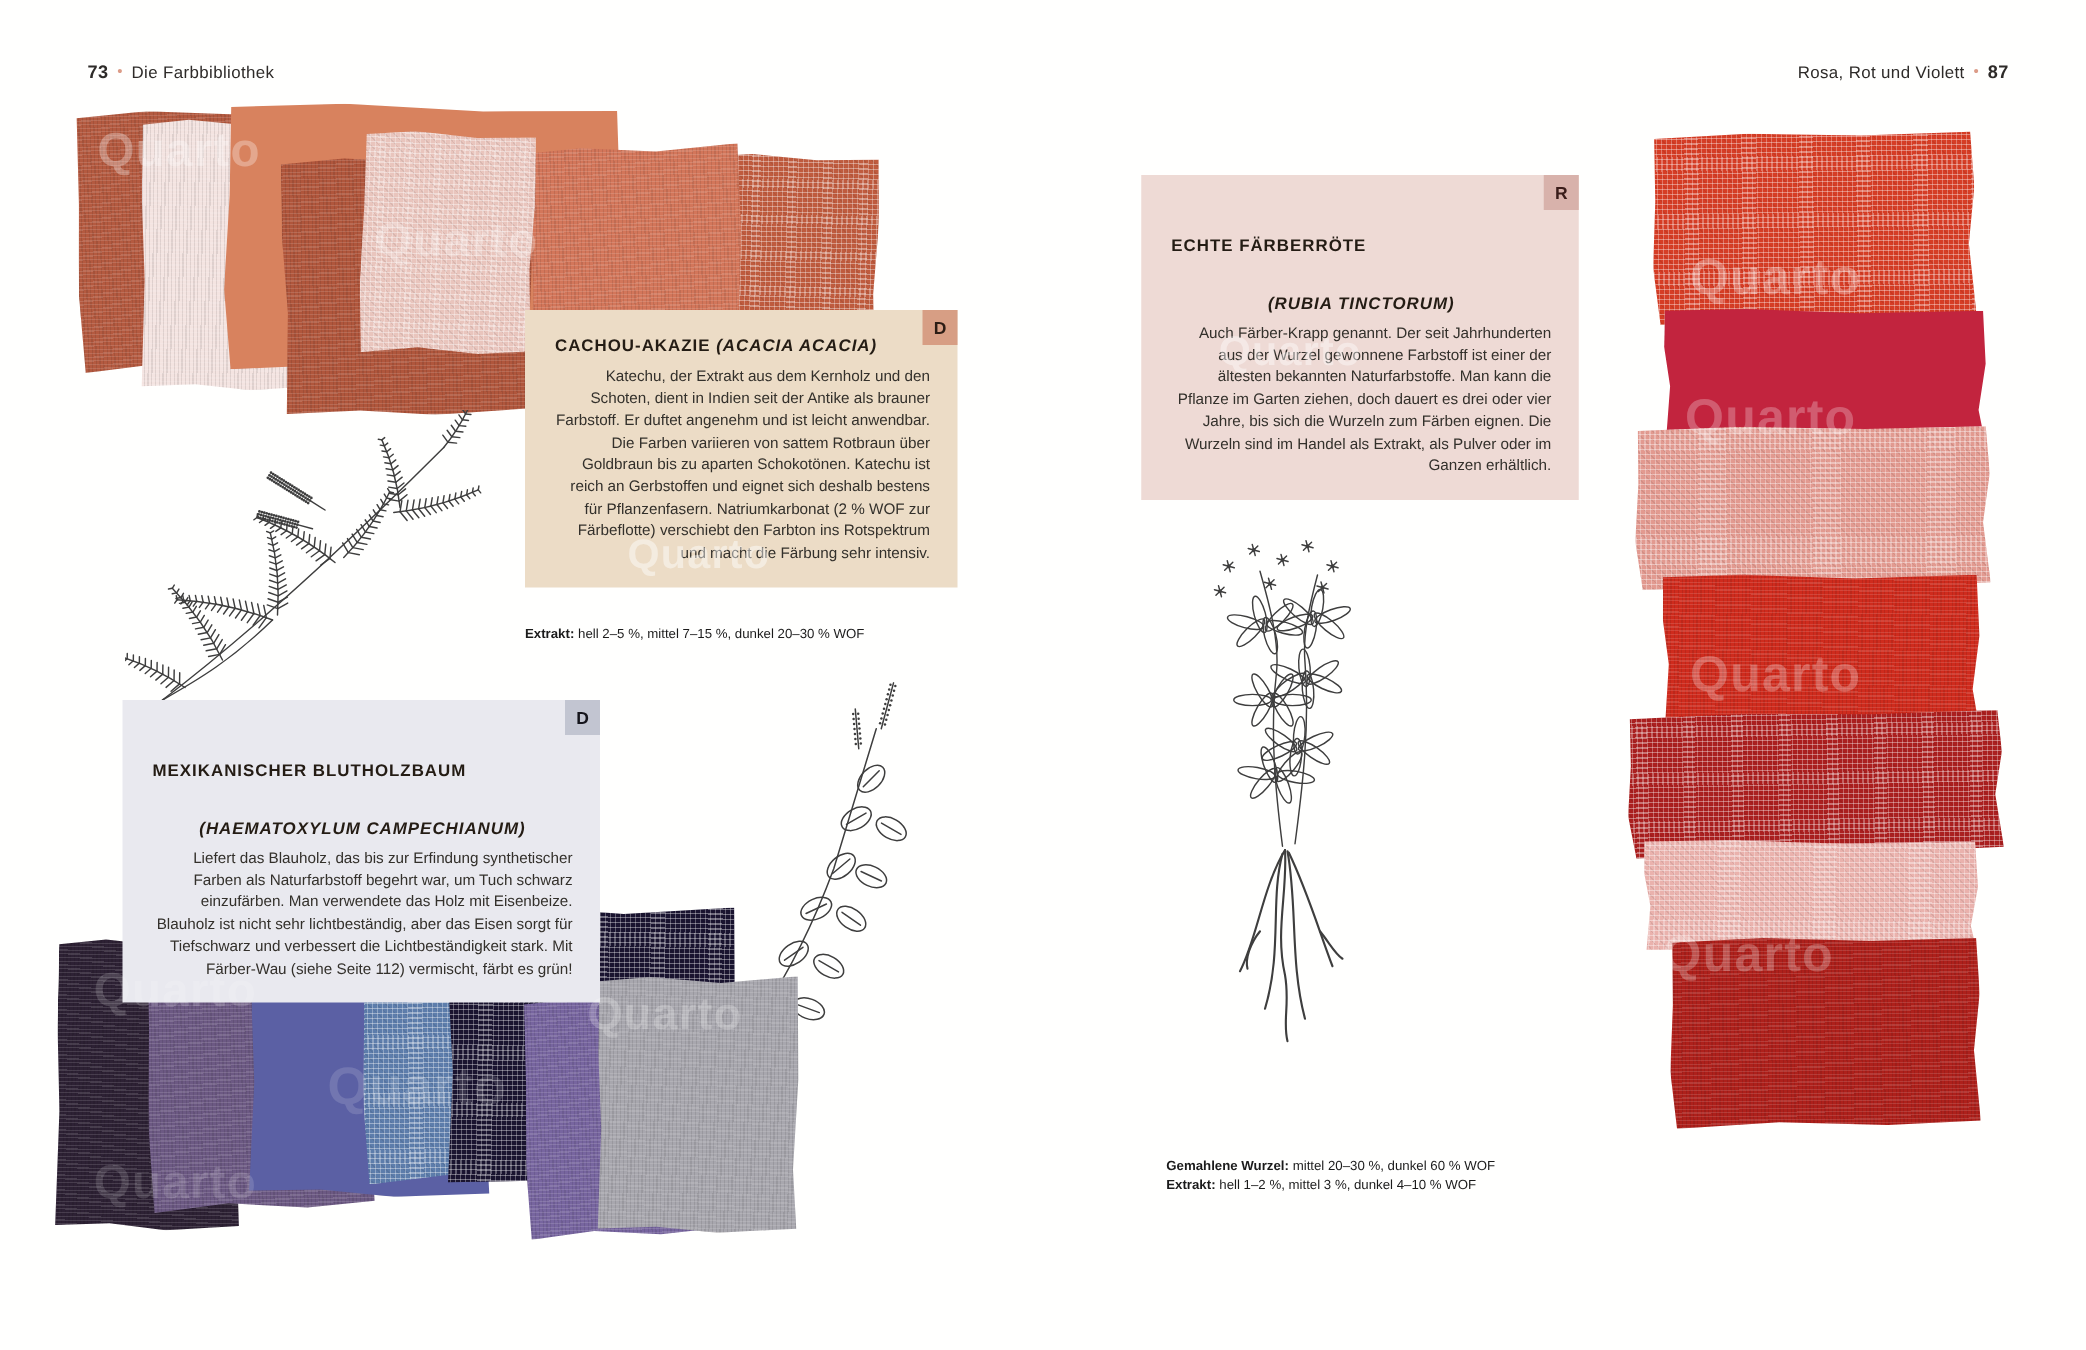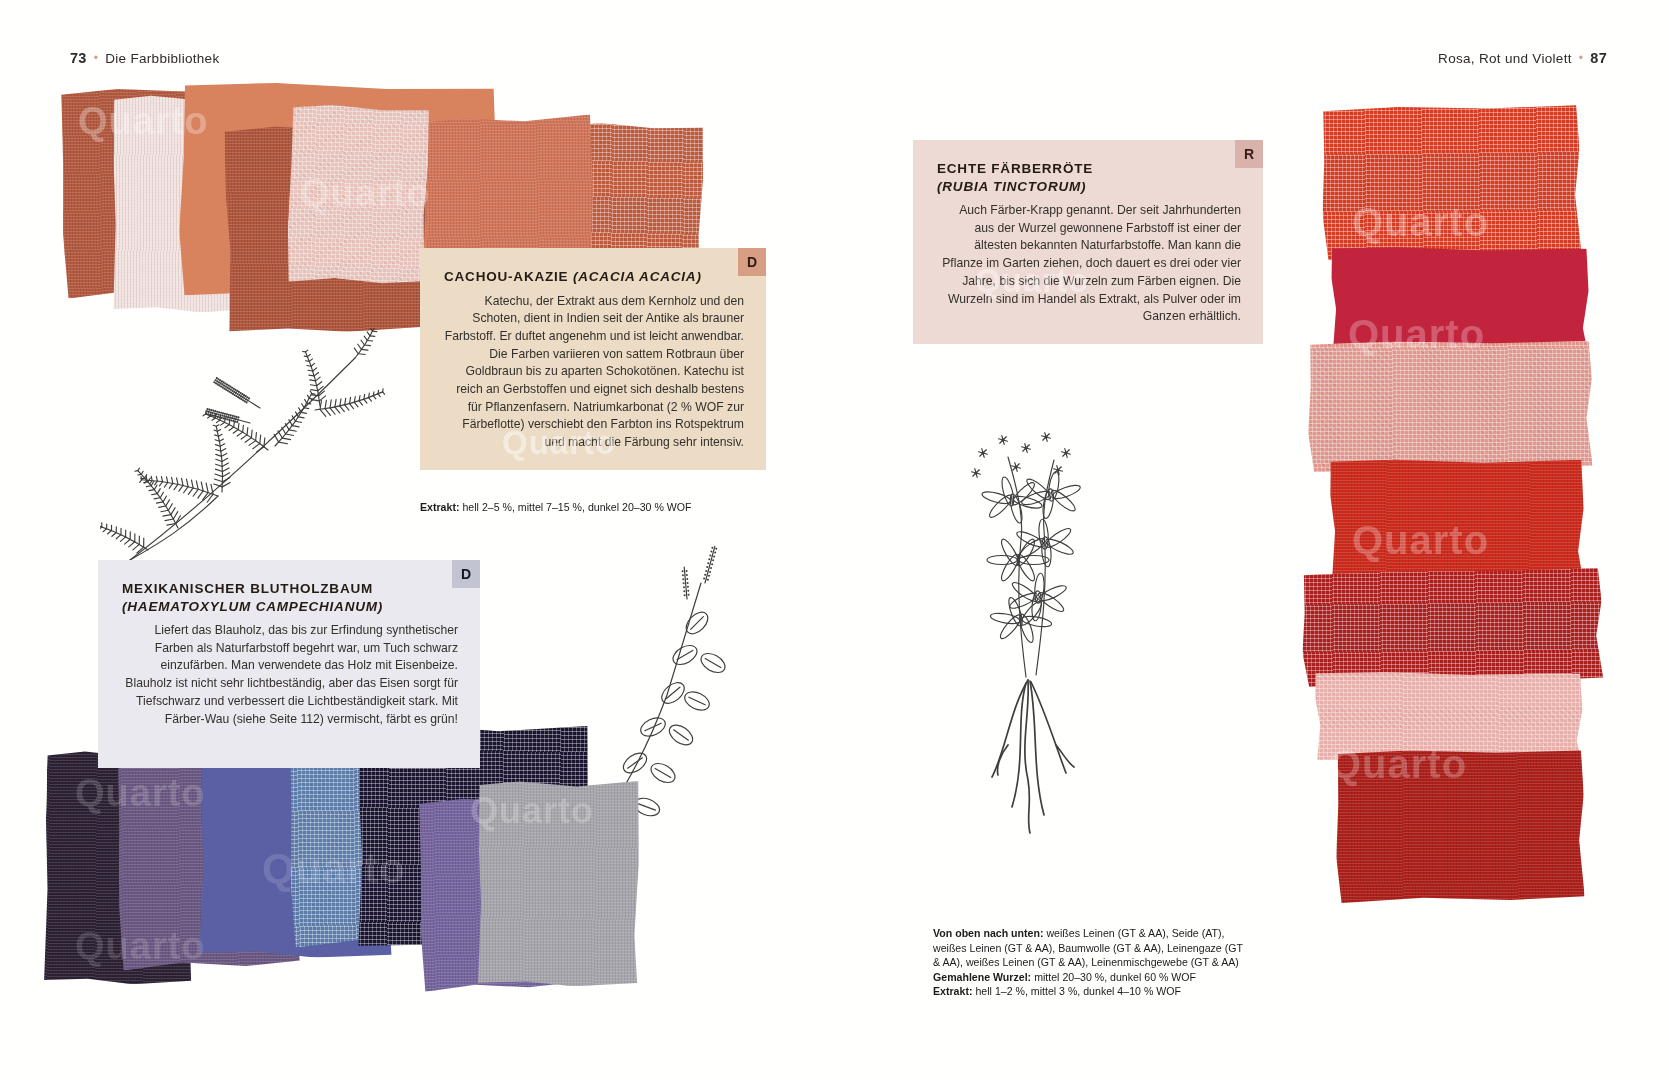--- a/index.html
+++ b/index.html
@@ -20,22 +20,22 @@
       repeating-linear-gradient(90deg, rgba(0,0,0,.09) 0 1px, transparent 1px 3px);}
   .gauze::after{background:
       repeating-linear-gradient(0deg, rgba(255,255,255,.38) 0 1px, transparent 1px 4px),
       repeating-linear-gradient(90deg, rgba(255,255,255,.30) 0 1px, transparent 1px 4px),
       repeating-linear-gradient(45deg, rgba(0,0,0,.07) 0 1px, transparent 1px 5px);}
   .rag1{clip-path:polygon(1% 2%,30% 0,65% 2%,99% 1%,100% 30%,98% 60%,100% 97%,70% 99%,35% 97%,2% 100%,0 70%,1% 35%);}
   .rag2{clip-path:polygon(0 3%,25% 1%,60% 3%,98% 0,99% 40%,97% 75%,99% 98%,60% 100%,30% 98%,1% 99%,2% 60%,0 30%);}
   
   .infobox{position:absolute;z-index:15;padding:20px 22px 18px 24px;box-sizing:border-box;color:#33302b;}
   .infobox h3{margin:0 0 7px 0;font-size:13.5px;letter-spacing:.8px;font-weight:800;color:#241c14;line-height:1.3;}
-  .infobox h3 .latin{font-style:italic;}
-  .infobox h3 .blockline{display:block;}
+  .infobox h3 .latin{font-style:italic;text-align:center;}
+  .infobox h3 .blockline{display:block;margin-top:28px;}
   .infobox p{margin:0;font-size:12.2px;line-height:1.45;text-align:right;}
   .badge{position:absolute;top:0;right:0;width:28px;height:28px;display:flex;align-items:center;justify-content:center;
          font-weight:800;font-size:14px;color:#2c1c14;z-index:16;}
   
   .caption{position:absolute;z-index:16;font-size:10.6px;line-height:1.38;color:#1b1b1b;}
   .caption p{margin:0;}
   .caption b{font-weight:800;}
   .cap-lead{margin-right:3px;}
   
   .plant{position:absolute;z-index:5;}
@@ -646,21 +646,20 @@
     <div class="swatch gauze rag1" style="left: 1322px; top: 106px; width: 258px; height: 152px; transform: rotate(-1deg); z-index: 2; background: rgb(214, 61, 37);"></div>
     <div class="swatch rag2" style="left: 1331px; top: 247px; width: 260px; height: 106px; transform: rotate(0.7deg); z-index: 3; background: rgb(194, 36, 62);"></div>
     <div class="swatch gauze rag1" style="left: 1308px; top: 341px; width: 284px; height: 130px; transform: rotate(-0.5deg); z-index: 4; background: rgb(226, 154, 144);"></div>
     <div class="swatch weave rag2" style="left: 1330px; top: 459px; width: 256px; height: 122px; transform: rotate(0.4deg); z-index: 5; background: rgb(207, 43, 29);"></div>
     <div class="swatch gauze rag1" style="left: 1302px; top: 570px; width: 300px; height: 114px; transform: rotate(-1.2deg); z-index: 6; background: rgb(171, 31, 31);"></div>
     <div class="swatch gauze rag2" style="left: 1315px; top: 672px; width: 270px; height: 90px; transform: rotate(0.6deg); z-index: 7; background: rgb(234, 178, 173);"></div>
     <div class="swatch weave rag1" style="left: 1336px; top: 750px; width: 248px; height: 152px; transform: rotate(-0.5deg); z-index: 8; background: rgb(174, 32, 27);"></div>
   </div>
 
   <div class="caption" style="left:933px;top:926px;width:318px;">
-    <p><b class="cap-lead">Von oben nach unten:</b><span>weißes Leinen (GT &amp; AA), Seide (AT), weißes Leinen (GT &amp; AA), Baumwolle (GT &amp; AA), Leinengaze (GT &amp; AA), weißes Leinen (GT &amp; AA), Leinenmischgewebe (GT &amp; AA)</span></p>
     <p><b class="cap-lead">Gemahlene Wurzel:</b><span>mittel 20–30 %, dunkel 60 % WOF</span></p>
     <p><b class="cap-lead">Extrakt:</b><span>hell 1–2 %, mittel 3 %, dunkel 4–10 % WOF</span></p>
   </div>
 
   <span class="wm" style="left:78px;top:100px;font-size:38px;color:rgba(255,255,255,.30);">Quarto</span>
   <span class="wm" style="left:300px;top:172px;font-size:38px;color:rgba(255,255,255,.26);">Quarto</span>
   <span class="wm" style="left:502px;top:424px;font-size:33px;color:rgba(255,255,255,.45);">Quarto</span>
   <span class="wm" style="left:75px;top:772px;font-size:38px;color:rgba(255,255,255,.16);">Quarto</span>
   <span class="wm" style="left:262px;top:845px;font-size:42px;color:rgba(255,255,255,.14);">Quarto</span>
   <span class="wm" style="left:75px;top:925px;font-size:38px;color:rgba(255,255,255,.14);">Quarto</span>

